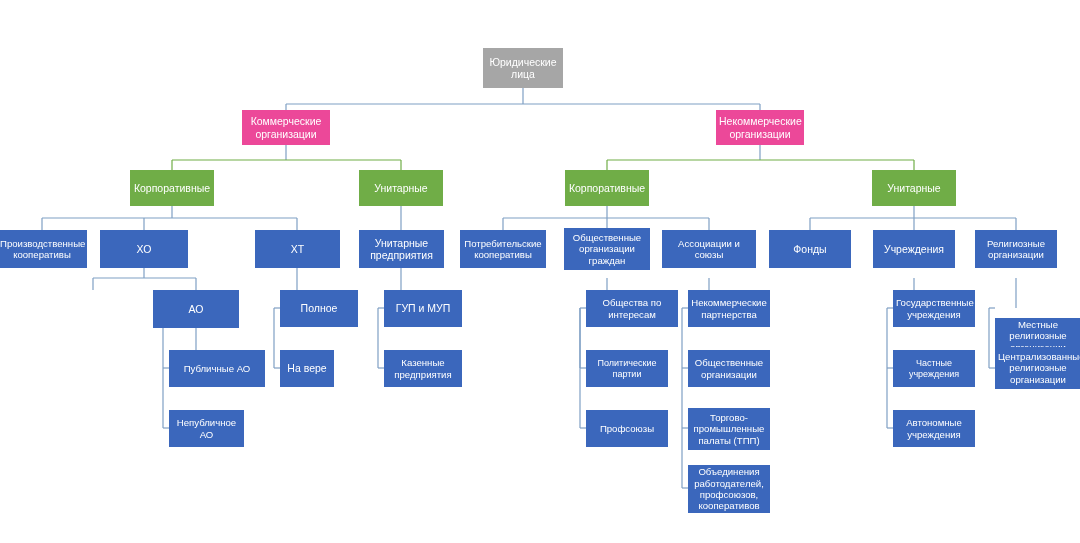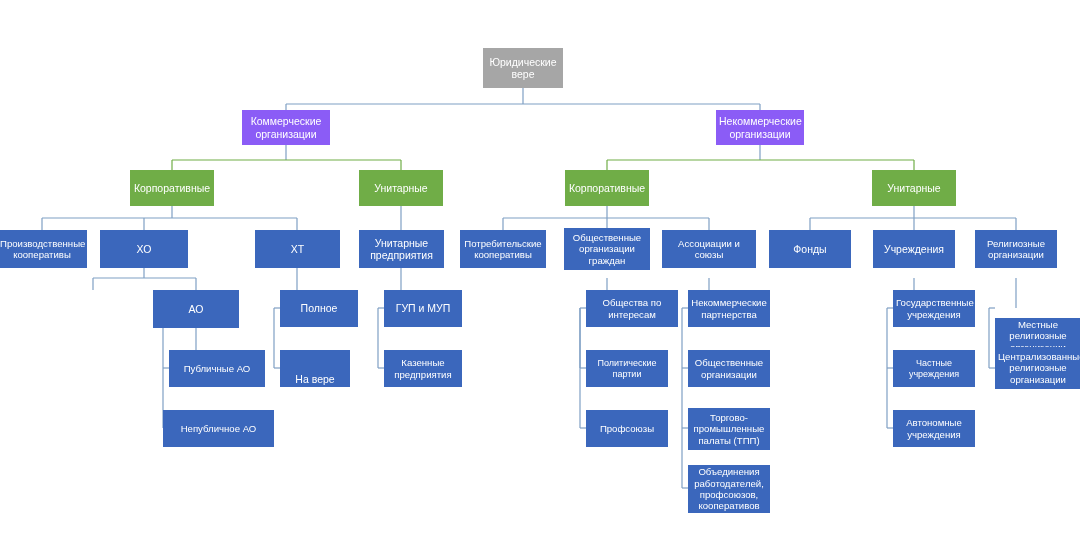--- a/index.html
+++ b/index.html
@@ -38,21 +38,21 @@
     padding: 2px 3px;
     overflow: hidden;
     z-index: 2;
   }
   .node span {
     display: block;
     width: 100%;
     white-space: pre-line;
   }
   .lvl-root  { background: #a6a6a6; font-size: 10.5px; }
-  .lvl-sec   { background: #8b5cf6; font-size: 10.5px; }
+  .lvl-sec   { background: #ec4899; font-size: 10.5px; }
   .lvl-green { background: #70ad47; font-size: 10.5px; }
   .lvl-blue  { background: #3b67bc; font-size: 10.5px; }
   .small     { font-size: 9.6px; }
   .tiny      { font-size: 9px; }
 </style>
 </head>
 <body>
 
 <div id="canvas">
 
@@ -141,21 +141,21 @@
       <path d="M887,428 L893,428"></path>
 
       <path d="M1016,278 L1016,308"></path>
       <path d="M989,308 L995,308"></path>
       <path d="M989,308 L989,368"></path>
       <path d="M989,368 L995,368"></path>
     </g>
   </svg>
 
   <div class="node lvl-root" style="left:483px;top:48px;width:80px;height:40px;">
-    <span>Юридические вере</span>
+    <span>Юридические лица</span>
   </div>
 
   <div class="node lvl-sec" style="left:242px;top:110px;width:88px;height:35px;">
     <span>Коммерческие
 организации</span>
   </div>
   <div class="node lvl-sec" style="left:716px;top:110px;width:88px;height:35px;">
     <span>Некоммерческие
 организации</span>
   </div>
@@ -187,28 +187,28 @@
     <span>Унитарные
 предприятия</span>
   </div>
 
   <div class="node lvl-blue" style="left:153px;top:290px;width:86px;height:38px;justify-content:center;">
     <span>АО</span>
   </div>
   <div class="node lvl-blue small" style="left:169px;top:350px;width:96px;height:37px;">
     <span>Публичные АО</span>
   </div>
-  <div class="node lvl-blue small" style="left:163px;top:410px;width:111px;height:37px;">
+  <div class="node lvl-blue small" style="left:169px;top:410px;width:75px;height:37px;">
     <span>Непубличное АО</span>
   </div>
 
   <div class="node lvl-blue" style="left:280px;top:290px;width:78px;height:37px;">
     <span>Полное</span>
   </div>
-  <div class="node lvl-blue" style="left:280px;top:350px;width:70px;height:37px;align-items:flex-end;">
+  <div class="node lvl-blue" style="left:280px;top:350px;width:54px;height:37px;">
     <span>На вере</span>
   </div>
 
   <div class="node lvl-blue" style="left:384px;top:290px;width:78px;height:37px;">
     <span>ГУП и МУП</span>
   </div>
   <div class="node lvl-blue small" style="left:384px;top:350px;width:78px;height:37px;">
     <span>Казенные
 предприятия</span>
   </div>

